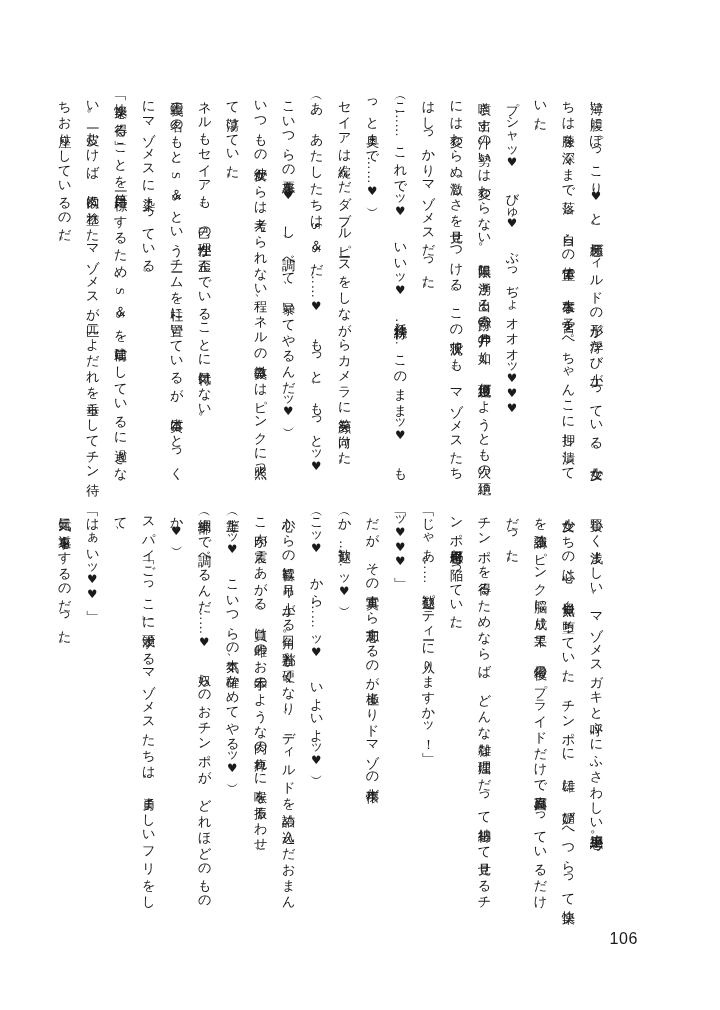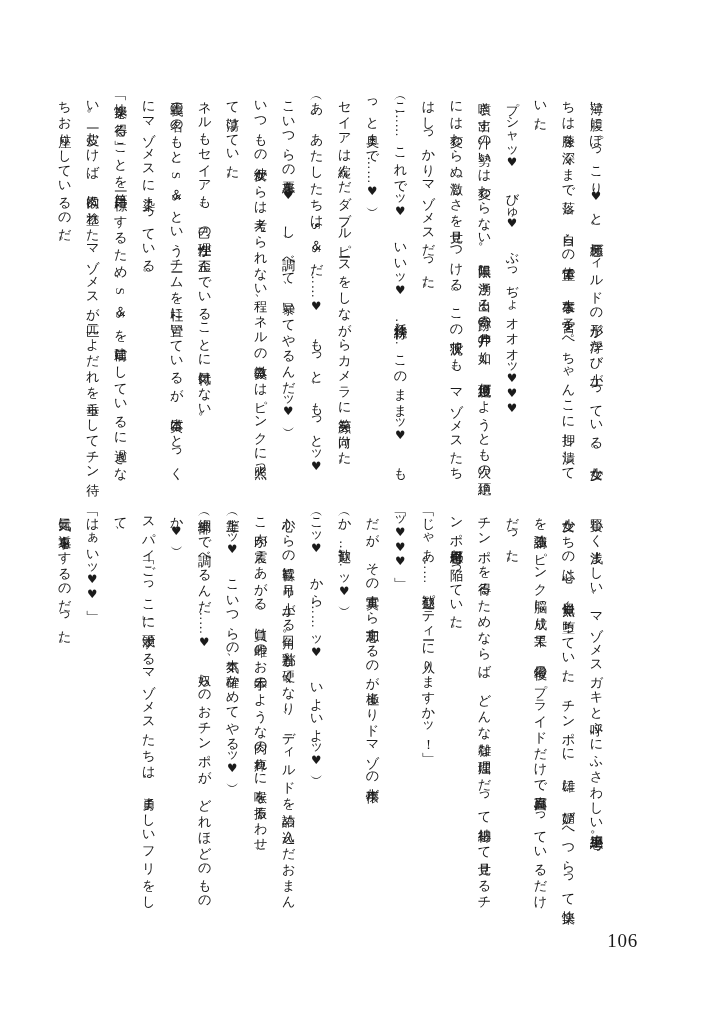--- a/index.html
+++ b/index.html
@@ -51,24 +51,24 @@
     right: 110px;
     height: 394px;
     width: 486px;
   }
 
   
   .folio {
     position: absolute;
     right: 82px;
     top: 930px;
-    font-size: 19px;
+    font-size: 16px;
     letter-spacing: 0.04em;
     color: #1a1a1a;
-    font-family: Liberation Serif, serif;
+    font-family: Liberation Sans, sans-serif;
   }
 
   
   .hv {
     font-family: "DejaVu Sans", sans-serif;
     font-size: 0.88em;
   }
 </style>
 </head>
 <body>

